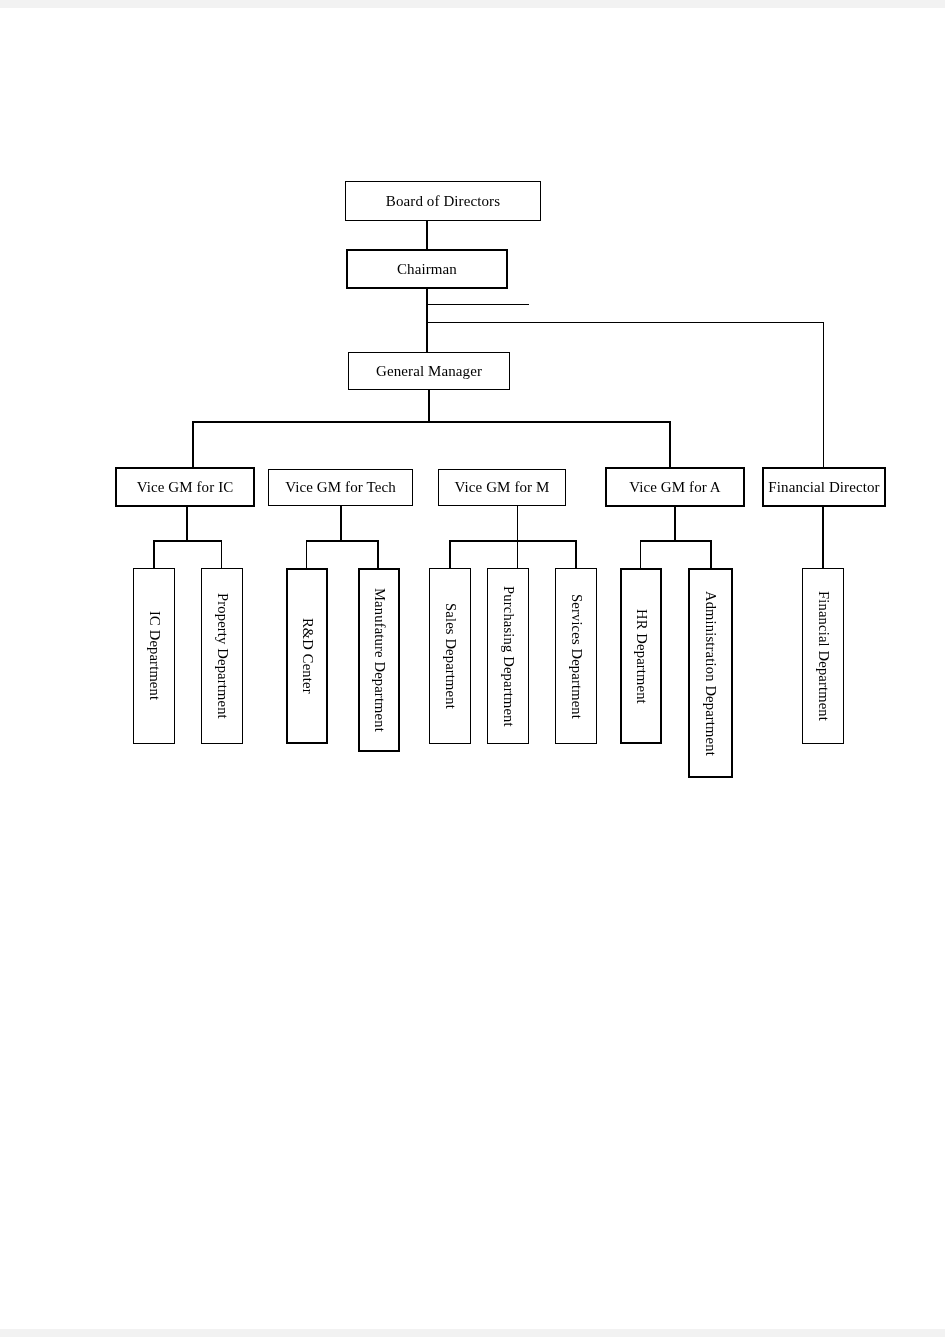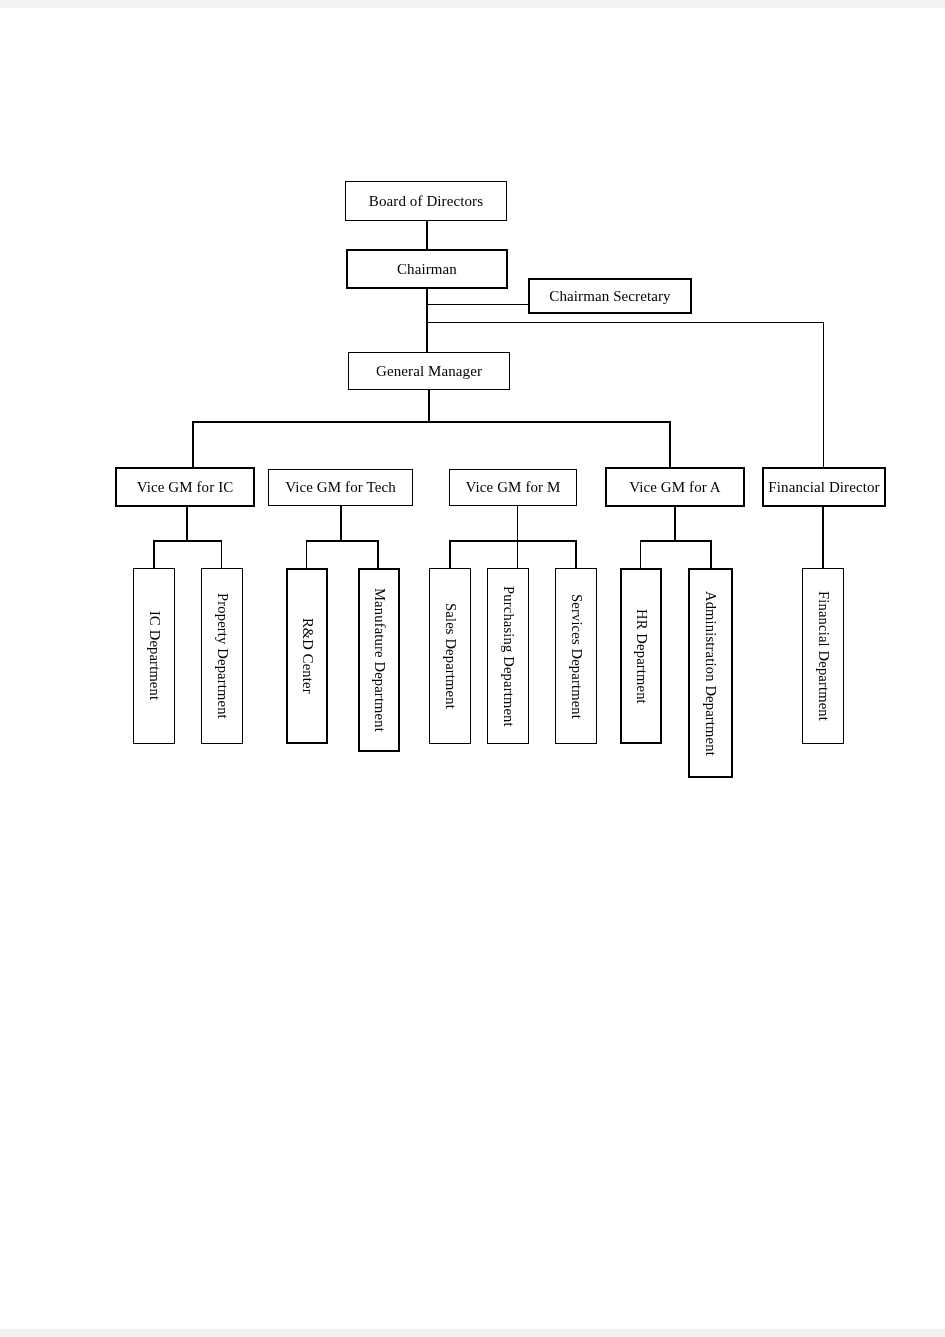--- a/index.html
+++ b/index.html
@@ -66,37 +66,34 @@
     z-index: 1;
   }
   .line.h { height: 1px; }
   .line.v { width: 1px; }
 </style>
 </head>
 <body>
 
 <div id="page">
 
-  <div class="node" style="left:345px; top:181px; width:162px; height:40px;">
+  <div class="node" style="left:345px; top:181px; width:196px; height:40px;">
     <span class="label">Board of Directors</span>
   </div>
 
   <div class="line v" style="left:426px; top:221px; width:2px; height:28px;"></div>
 
   <div class="node bold" style="left:346px; top:249px; width:162px; height:40px;">
     <span class="label">Chairman</span>
   </div>
 
   <div class="line v" style="left:426px; top:289px; width:2px; height:63px;"></div>
 
   <div class="line h" style="left:427px; top:304px; width:102px; height:1px;"></div>
 
-  <div class="node bold" style="left:528px; top:278px; width:164px; height:36px;">
-    <span class="label">Chairman Secretary</span>
-  </div>
 
   <div class="line h" style="left:427px; top:322px; width:397px; height:1px;"></div>
   <div class="line v" style="left:823px; top:322px; width:1px; height:145px;"></div>
 
   <div class="node" style="left:348px; top:352px; width:162px; height:38px;justify-content:center;">
     <span class="label">General Manager</span>
   </div>
 
   <div class="line v" style="left:428px; top:390px; width:2px; height:32px;"></div>
 
@@ -107,21 +104,21 @@
   <div class="line v" style="left:669px; top:421px; width:2px; height:46px;"></div>
 
   <div class="node" style="left:268px; top:469px; width:145px; height:37px;">
     <span class="label">Vice GM for Tech</span>
   </div>
 
   <div class="node bold" style="left:115px; top:467px; width:140px; height:40px;">
     <span class="label">Vice GM for IC</span>
   </div>
 
-  <div class="node" style="left:449px; top:469px; width:128px; height:37px;">
+  <div class="node" style="left:438px; top:469px; width:128px; height:37px;">
     <span class="label">Vice GM for M</span>
   </div>
 
   <div class="node bold" style="left:605px; top:467px; width:140px; height:40px;">
     <span class="label">Vice GM for A</span>
   </div>
 
   <div class="node bold" style="left:762px; top:467px; width:124px; height:40px;">
     <span class="label">Financial Director</span>
   </div>

